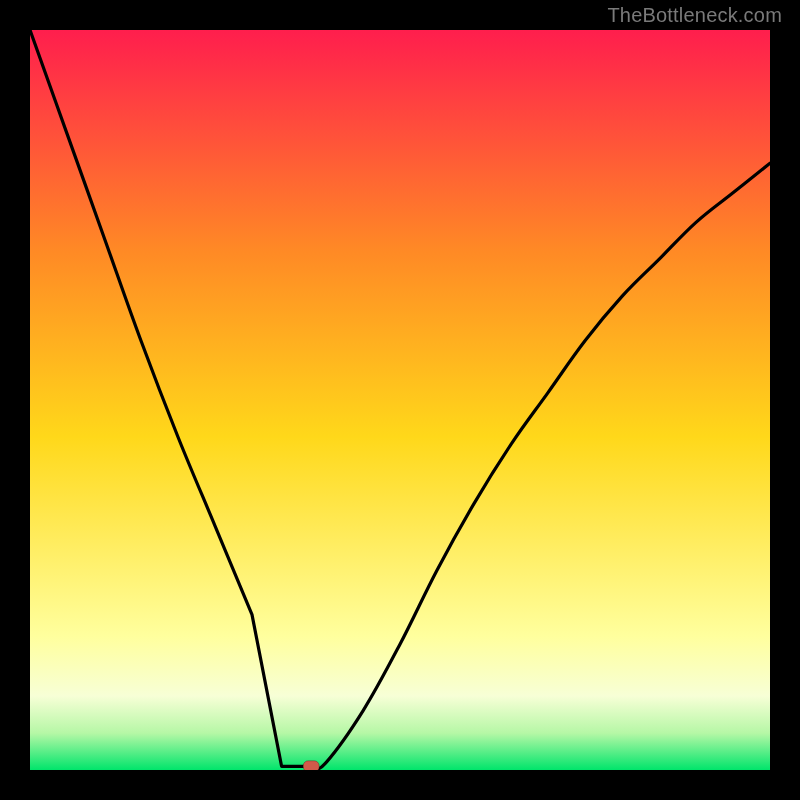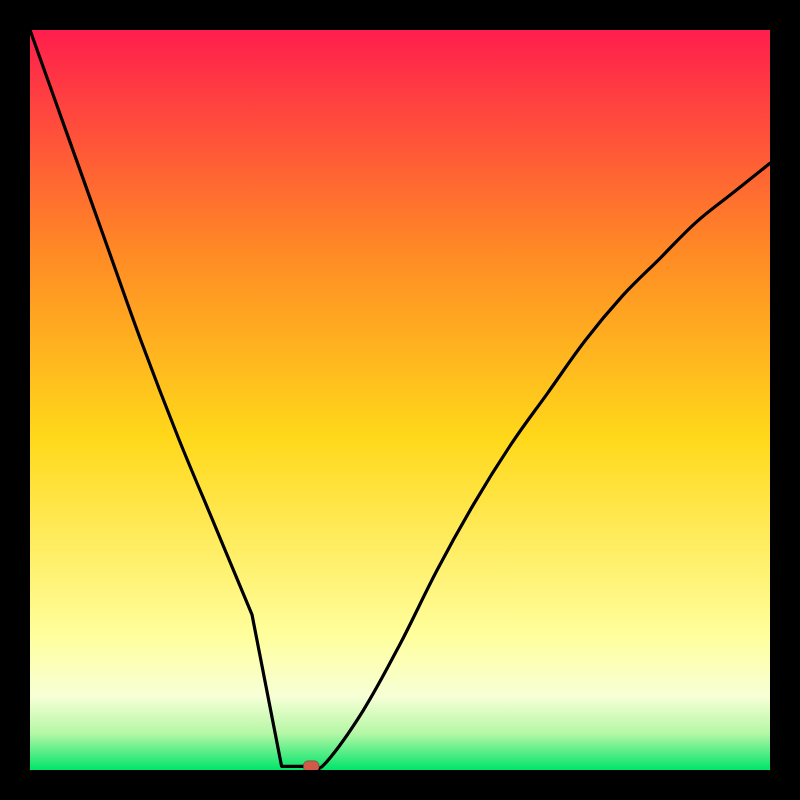--- a/index.html
+++ b/index.html
@@ -33,20 +33,21 @@
     top: 30px;
     width: 740px;
     height: 740px;
   }
   svg { display: block; }
 </style>
 </head>
 <body>
 
 <div class="frame">
+  <div class="watermark">TheBottleneck.com</div>
 
   <div class="plot">
     <svg id="chart-svg" width="740" height="740" viewBox="0 0 740 740">
       <defs>
         <linearGradient id="bg-grad" x1="0" y1="0" x2="0" y2="1">
           <stop id="g0" offset="0%" stop-color="#FF1E4D"></stop>
           <stop id="g1" offset="30%" stop-color="#FF8A25"></stop>
           <stop id="g2" offset="55%" stop-color="#FFD81A"></stop>
           <stop id="g3" offset="82%" stop-color="#FFFF9E"></stop>
           <stop id="g4" offset="90%" stop-color="#F7FFD6"></stop>

